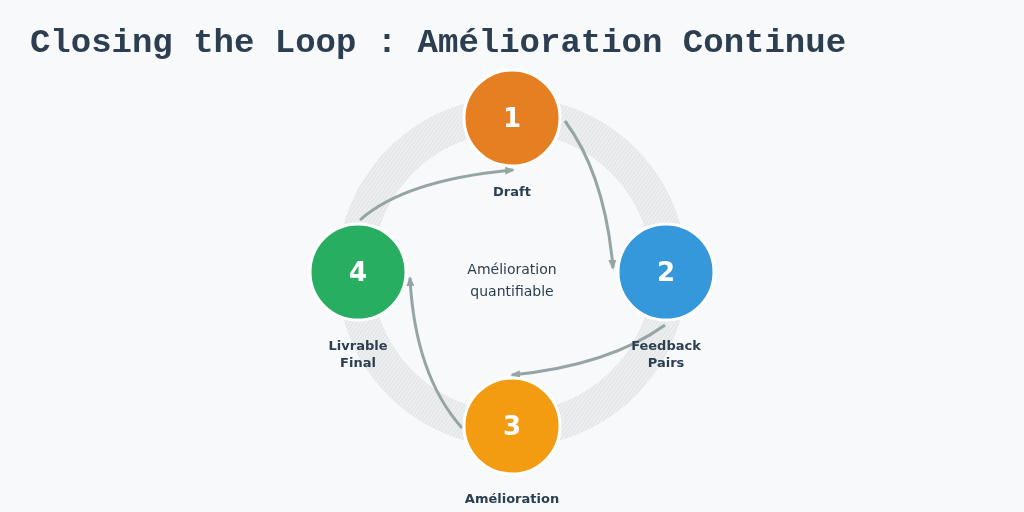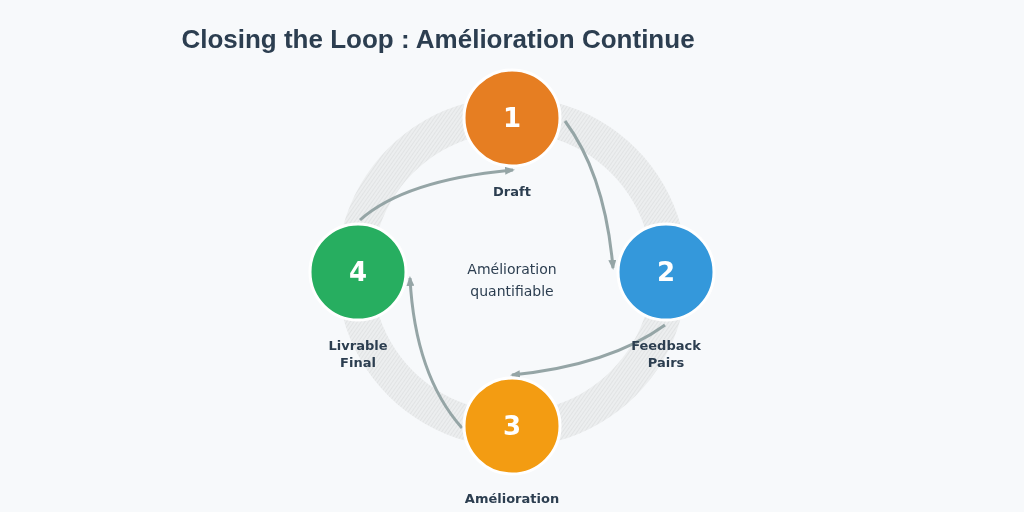--- a/index.html
+++ b/index.html
@@ -4,22 +4,22 @@
   <style>
     html, body { margin: 0; padding: 0; }
     body {
       width: 1024px; height: 512px; overflow: hidden;
       background: #f7f9fb;
       font-family: "DejaVu Sans", sans-serif;
       position: relative;
     }
     .title {
       position: absolute; left: 0; top: 24px; width: 876px;
-      text-align: center; font-size: 26px; font-weight: bold; color: #2c3e50;
-      font-family: Liberation Sans, sans-serif;
+      text-align: center; font-size: 34px; font-weight: bold; color: #2c3e50;
+      font-family: Liberation Mono, monospace;
     }
     svg#diagram { position: absolute; left: 0; top: 0; }
     .num { font-family: "DejaVu Sans", sans-serif; font-weight: bold; font-size: 26px; fill: #ffffff; }
     .lbl { font-family: "DejaVu Sans", sans-serif; font-weight: bold; font-size: 13px; fill: #2c3e50; }
     .center { font-family: "DejaVu Sans", sans-serif; font-size: 14px; fill: #2c3e50; }
   </style>
 </head>
 <body>
 
 <div class="title">Closing the Loop : Amélioration Continue</div>

